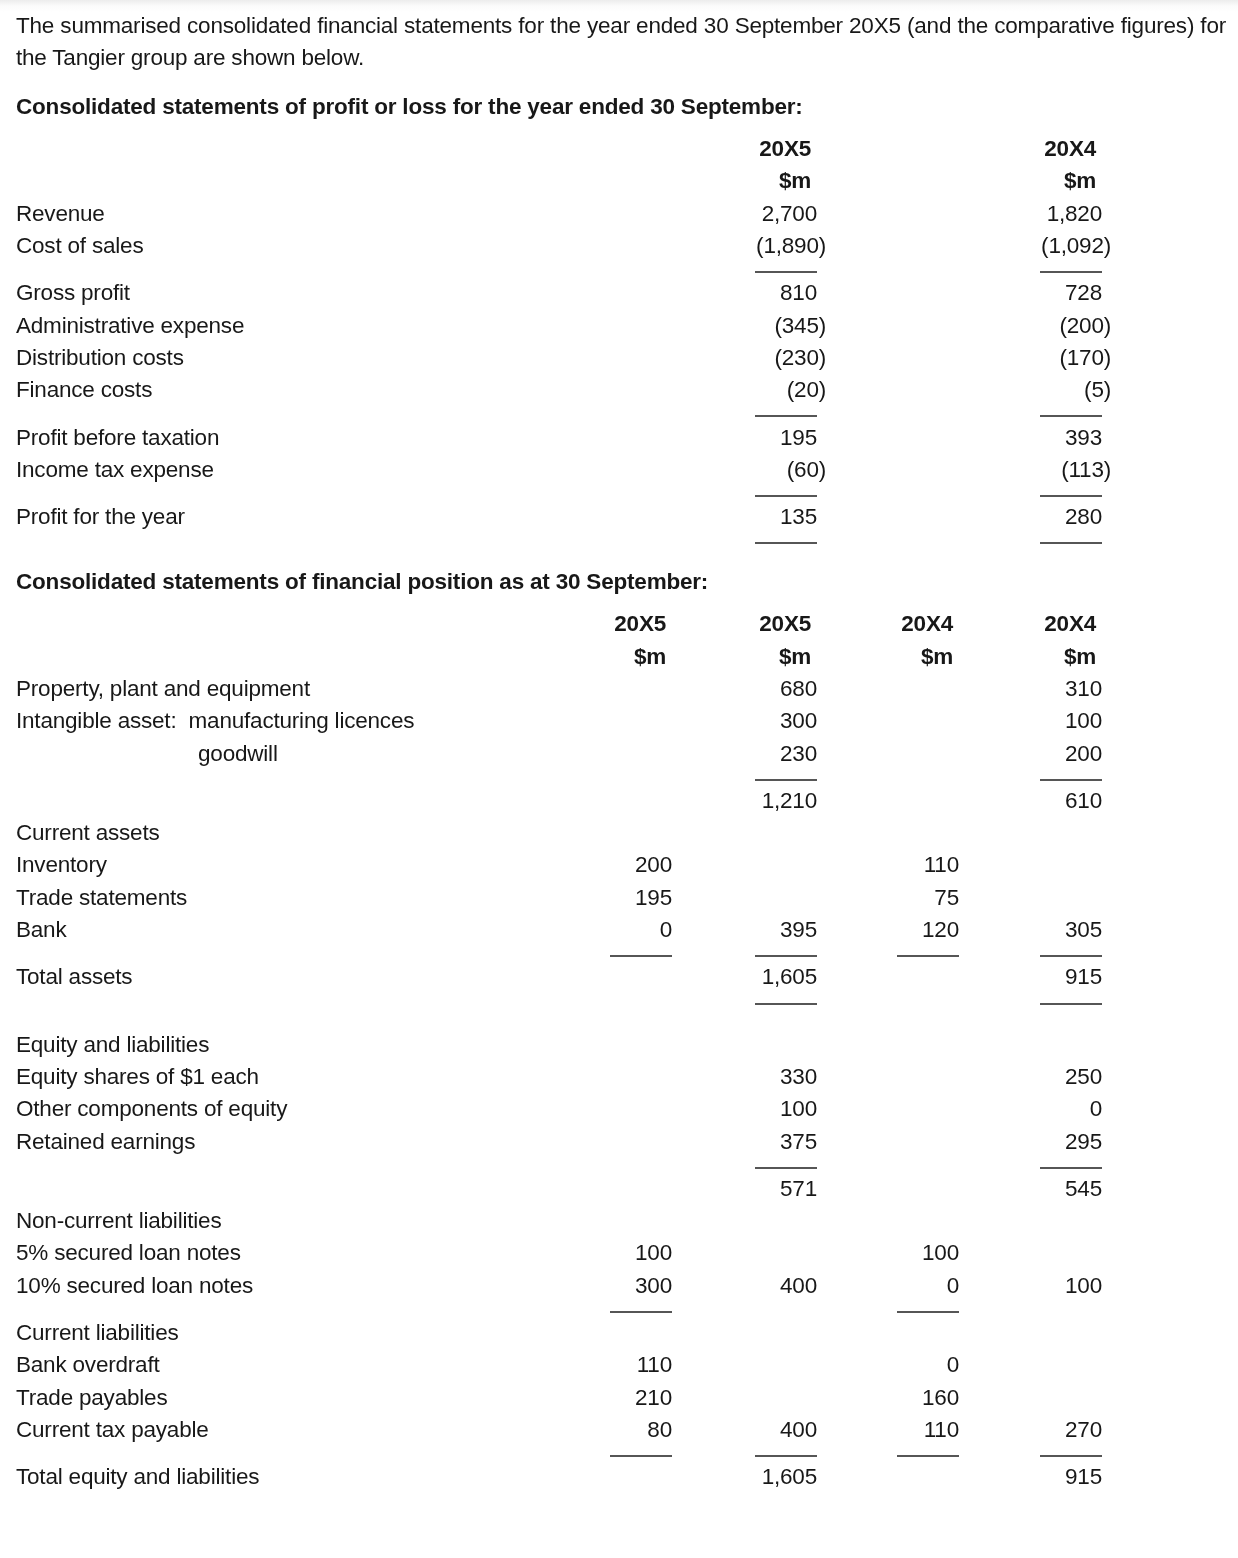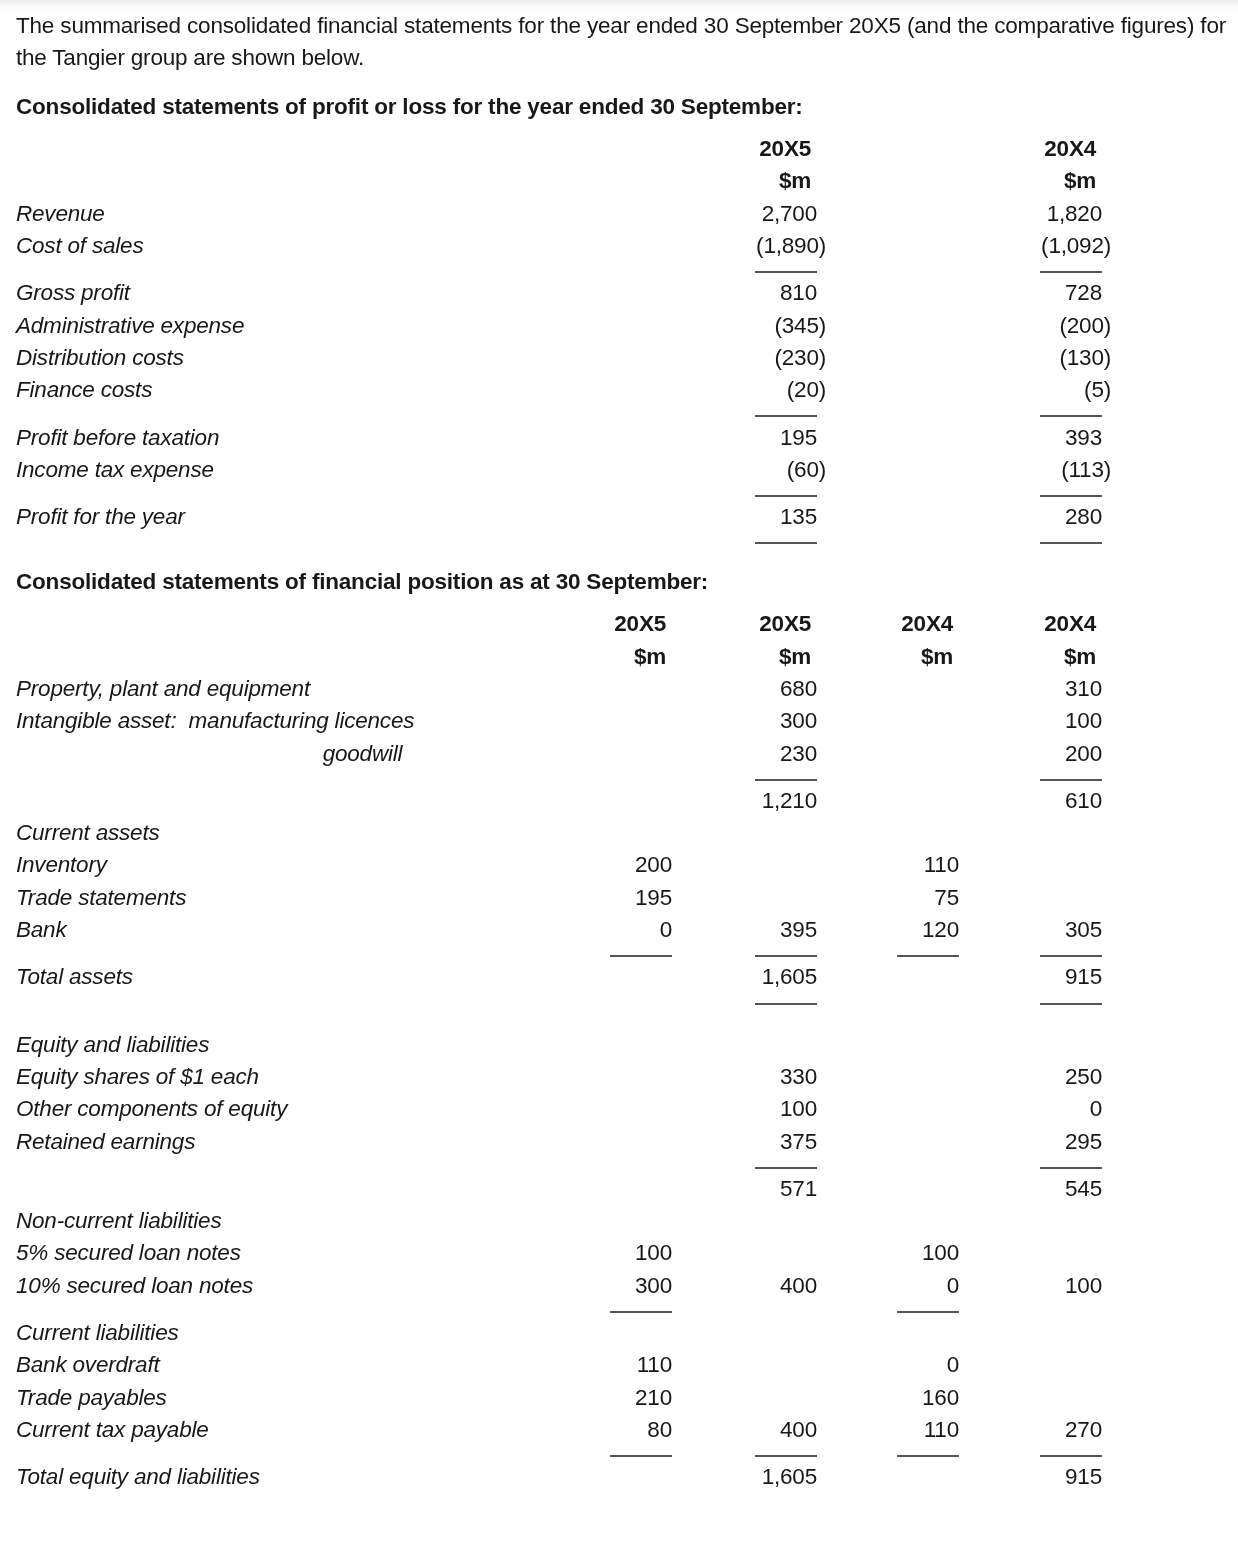--- a/index.html
+++ b/index.html
@@ -34,22 +34,22 @@
   .c-label { width: 511px; }
   .c-num1 { width: 145px; }
   .c-num2 { width: 145px; }
   .c-num3 { width: 142px; }
   .c-num4 { width: 143px; }
   .fin-table td {
     padding: 0; font-size: 22.5px; letter-spacing: -0.2px;
     height: 32.3px; vertical-align: middle;
     overflow: visible;
   }
-  .fin-table td.label { white-space: pre; font-style: italic; }
-  .fin-table td.label.indent { padding-left: 182px; text-align: center; }
+  .fin-table td.label { white-space: pre; }
+  .fin-table td.label.indent { padding-left: 182px; }
   .fin-table td.num { text-align: right; }
   .fin-table tr.head td { font-weight: 700; padding-right: 6px; }
   .fin-table tr.rule td { height: 15px; line-height: 0; }
   .fin-table tr.gap td { height: 20px; }
   .val { display: inline-block; }
   .val.paren { margin-right: -9px; }
   .rule-line {
     display: inline-block; width: 62px; height: 2px;
     background: #565656;
   }
@@ -119,21 +119,21 @@
           <td class="num col1"></td>
           <td class="num col2"><span class="val paren">(345)</span></td>
           <td class="num col3"></td>
           <td class="num col4"><span class="val paren">(200)</span></td>
         </tr>
         <tr class="data">
           <td class="label">Distribution costs</td>
           <td class="num col1"></td>
           <td class="num col2"><span class="val paren">(230)</span></td>
           <td class="num col3"></td>
-          <td class="num col4"><span class="val paren">(130)</span></td>
+          <td class="num col4"><span class="val paren">(170)</span></td>
         </tr>
         <tr class="data">
           <td class="label">Finance costs</td>
           <td class="num col1"></td>
           <td class="num col2"><span class="val paren">(20)</span></td>
           <td class="num col3"></td>
           <td class="num col4"><span class="val paren">(5)</span></td>
         </tr>
         <tr class="rule">
           <td class="label"></td>

